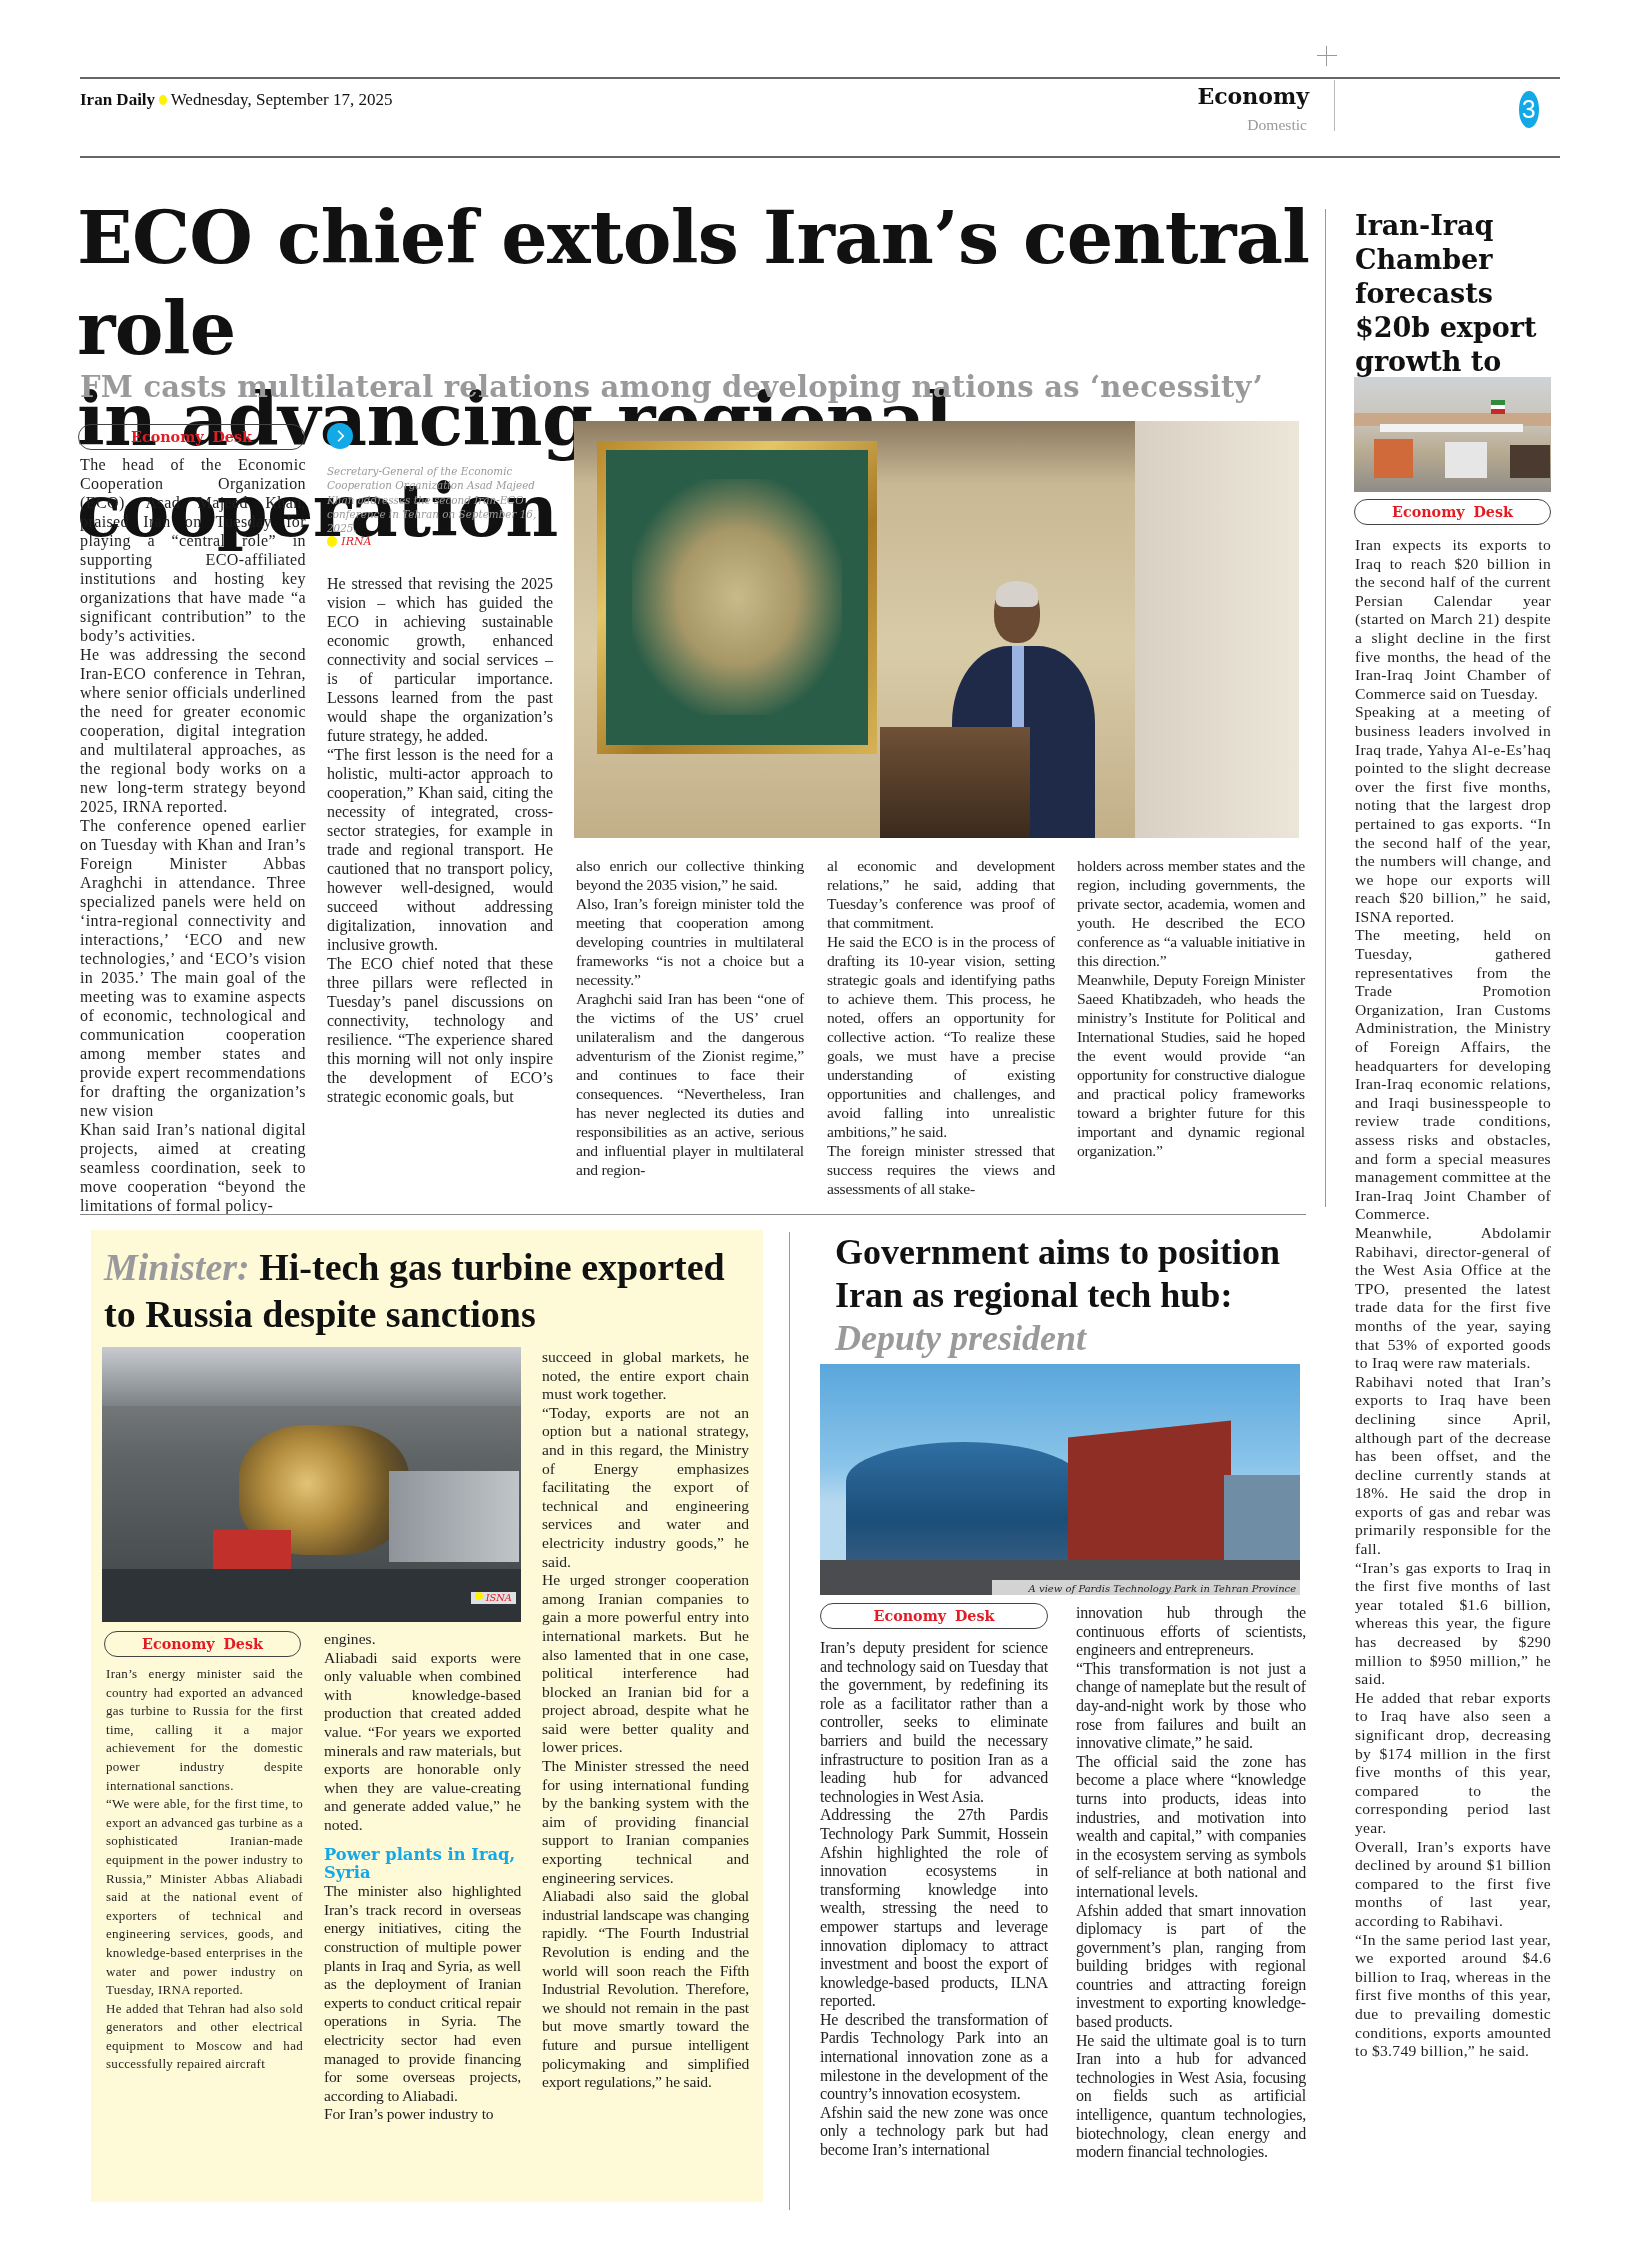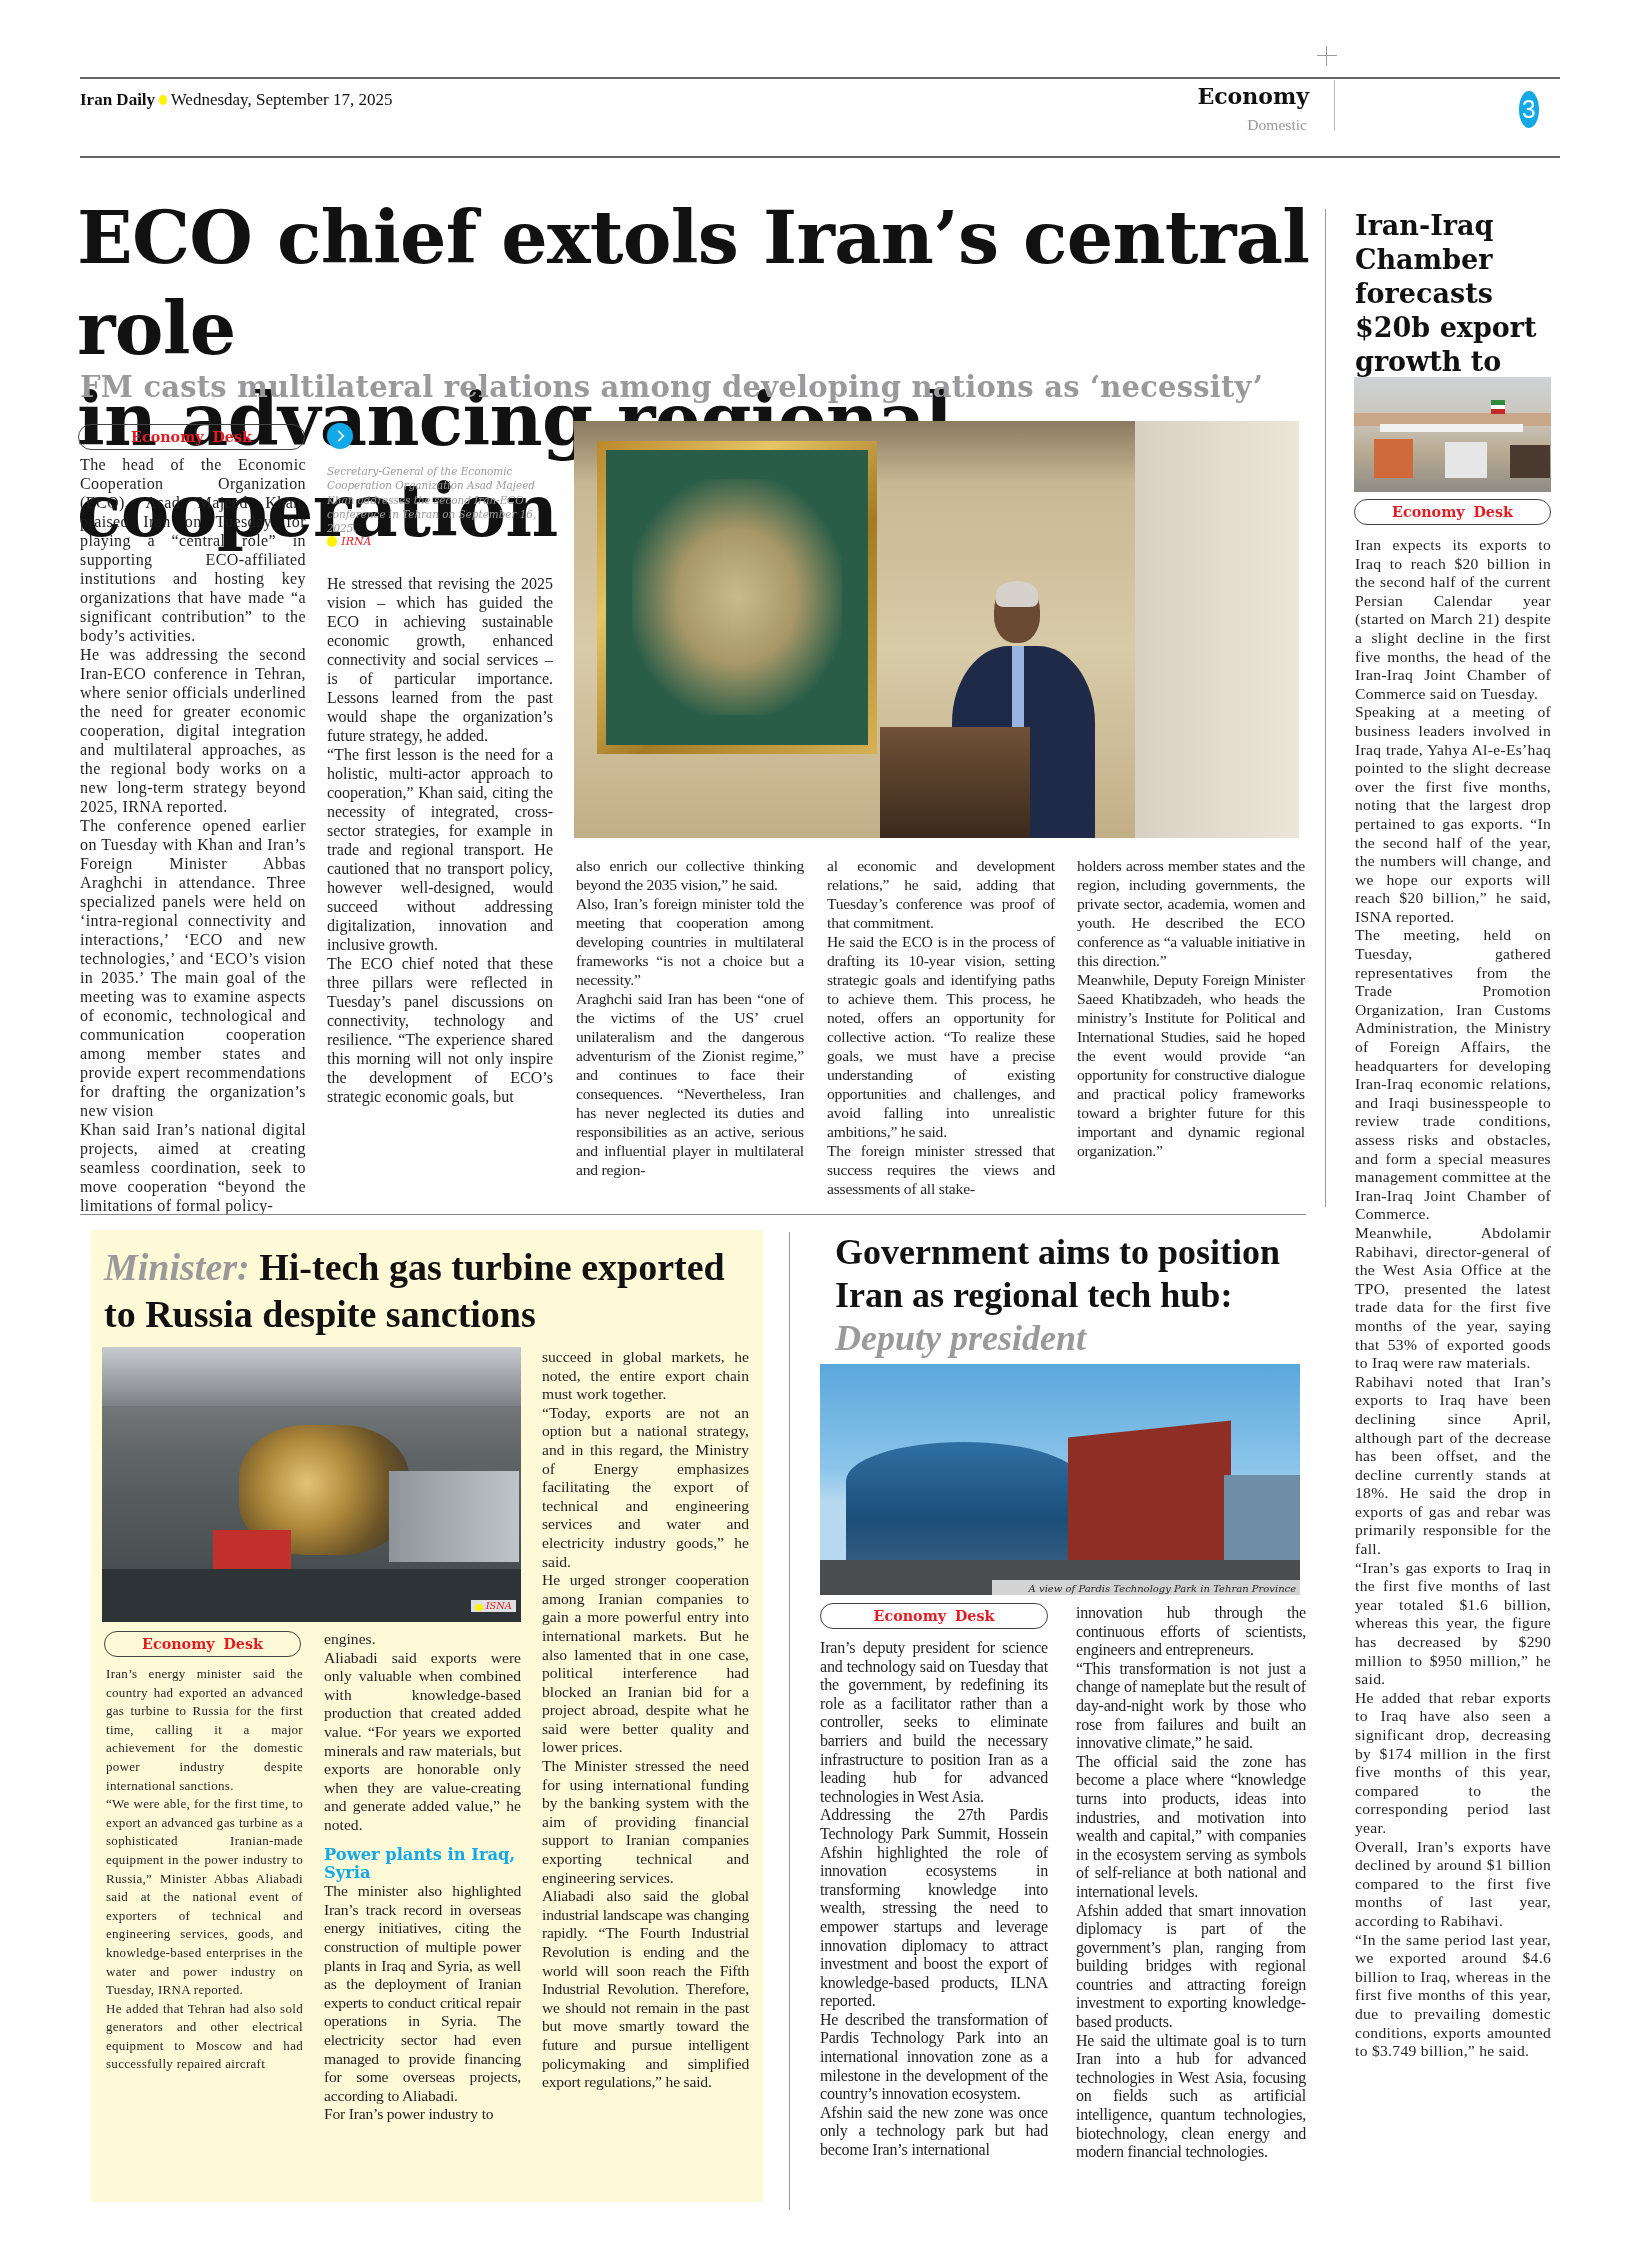--- a/index.html
+++ b/index.html
@@ -136,21 +136,21 @@
 <div class="abs headline" style="left:104px;top:1244px;width:652px;font-family:'Liberation Serif',serif;font-size:38px;line-height:47px;">
   <span style="color:#9a9a9c;font-style:italic;">Minister:</span>
   <span>Hi-tech gas turbine exported to Russia despite sanctions</span>
 </div>
 <div class="photo" style="left:102px;top:1347px;width:419px;height:275px;background:linear-gradient(180deg,#8a8c8d 0%,#5f6466 40%,#3d4346 100%);">
   <div style="position:absolute;left:0;top:0;width:419px;height:59px;background:linear-gradient(180deg,#c7cbd0,#7d8286);"></div>
   <div style="position:absolute;left:137px;top:78px;width:170px;height:130px;border-radius:40%;background:radial-gradient(circle at 40% 45%,#e2c477 0%,#b08a3c 35%,#6b5427 65%,#333 100%);"></div>
   <div style="position:absolute;left:111px;top:183px;width:78px;height:39px;background:#c2302b;"></div>
   <div style="position:absolute;left:287px;top:124px;width:130px;height:91px;background:linear-gradient(90deg,#8e9499,#c0c5c9);"></div>
   <div style="position:absolute;left:0;top:222px;width:419px;height:53px;background:#2d3336;"></div>
-  <div style="position:absolute;right:5.2px;bottom:10px;background:rgba(255,255,255,0.85);padding:0.7px 3.9px;display:flex;align-items:flex-end;">
+  <div style="position:absolute;right:5.2px;bottom:18px;background:rgba(255,255,255,0.85);padding:0.7px 3.9px;display:flex;align-items:flex-start;">
     <span style="display:inline-block;width:7.8px;height:7.8px;border-radius:50%;background:#fff200;margin-right:2.6px;"></span>
     <span style="font-family:'DejaVu Serif',serif;font-style:italic;color:#e31b23;font-size:9.8px;">ISNA</span>
   </div>
 </div>
 
 <div class="desk" style="left:104px;top:1631px;width:197px;background:transparent;">Economy  Desk</div>
 <div class="abs body-text" style="left:106px;top:1665px;width:197px;font-size:13px;line-height:18.6px;letter-spacing:0.3px;">
   <p>Iran’s energy minister said the country had exported an advanced gas turbine to Russia for the first time, calling it a major achievement for the domestic power industry despite international sanctions.</p>
   <p>“We were able, for the first time, to export an advanced gas turbine as a sophisticated Iranian-made equipment in the power industry to Russia,” Minister Abbas Aliabadi said at the national event of exporters of technical and engineering services, goods, and knowledge-based enterprises in the water and power industry on Tuesday, IRNA reported.</p>
   <p>He added that Tehran had also sold generators and other electrical equipment to Moscow and had successfully repaired aircraft</p>

